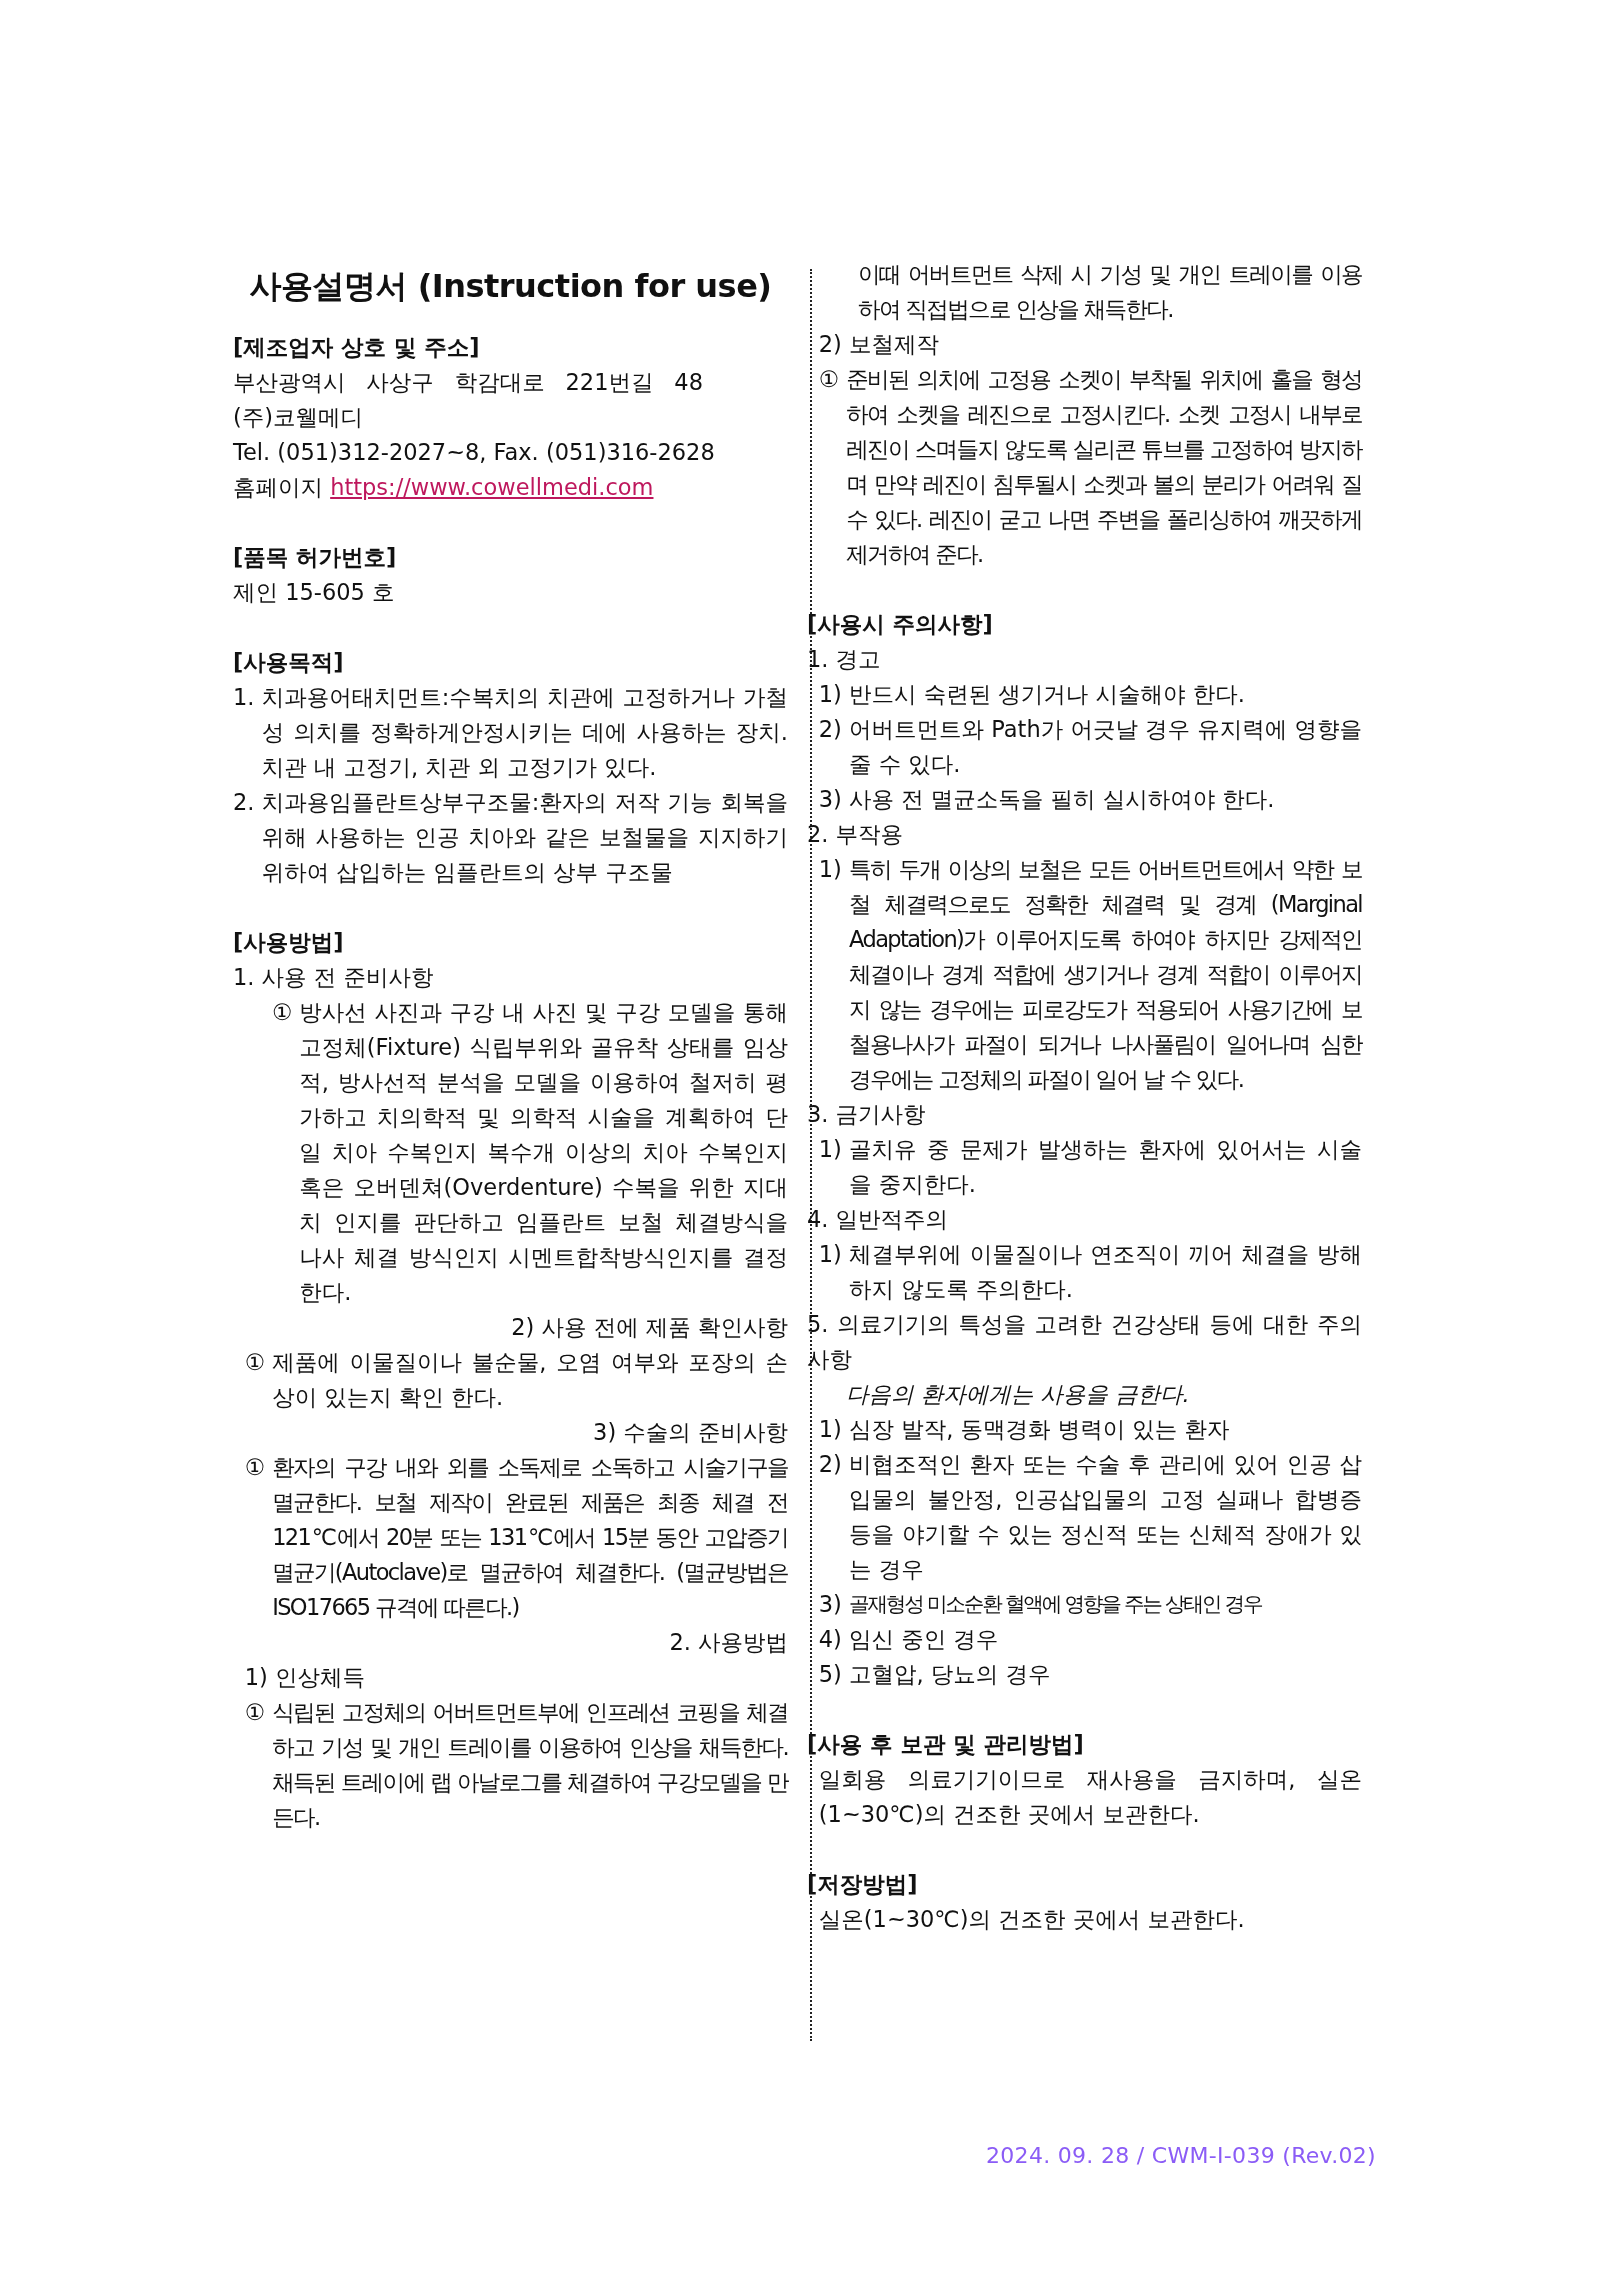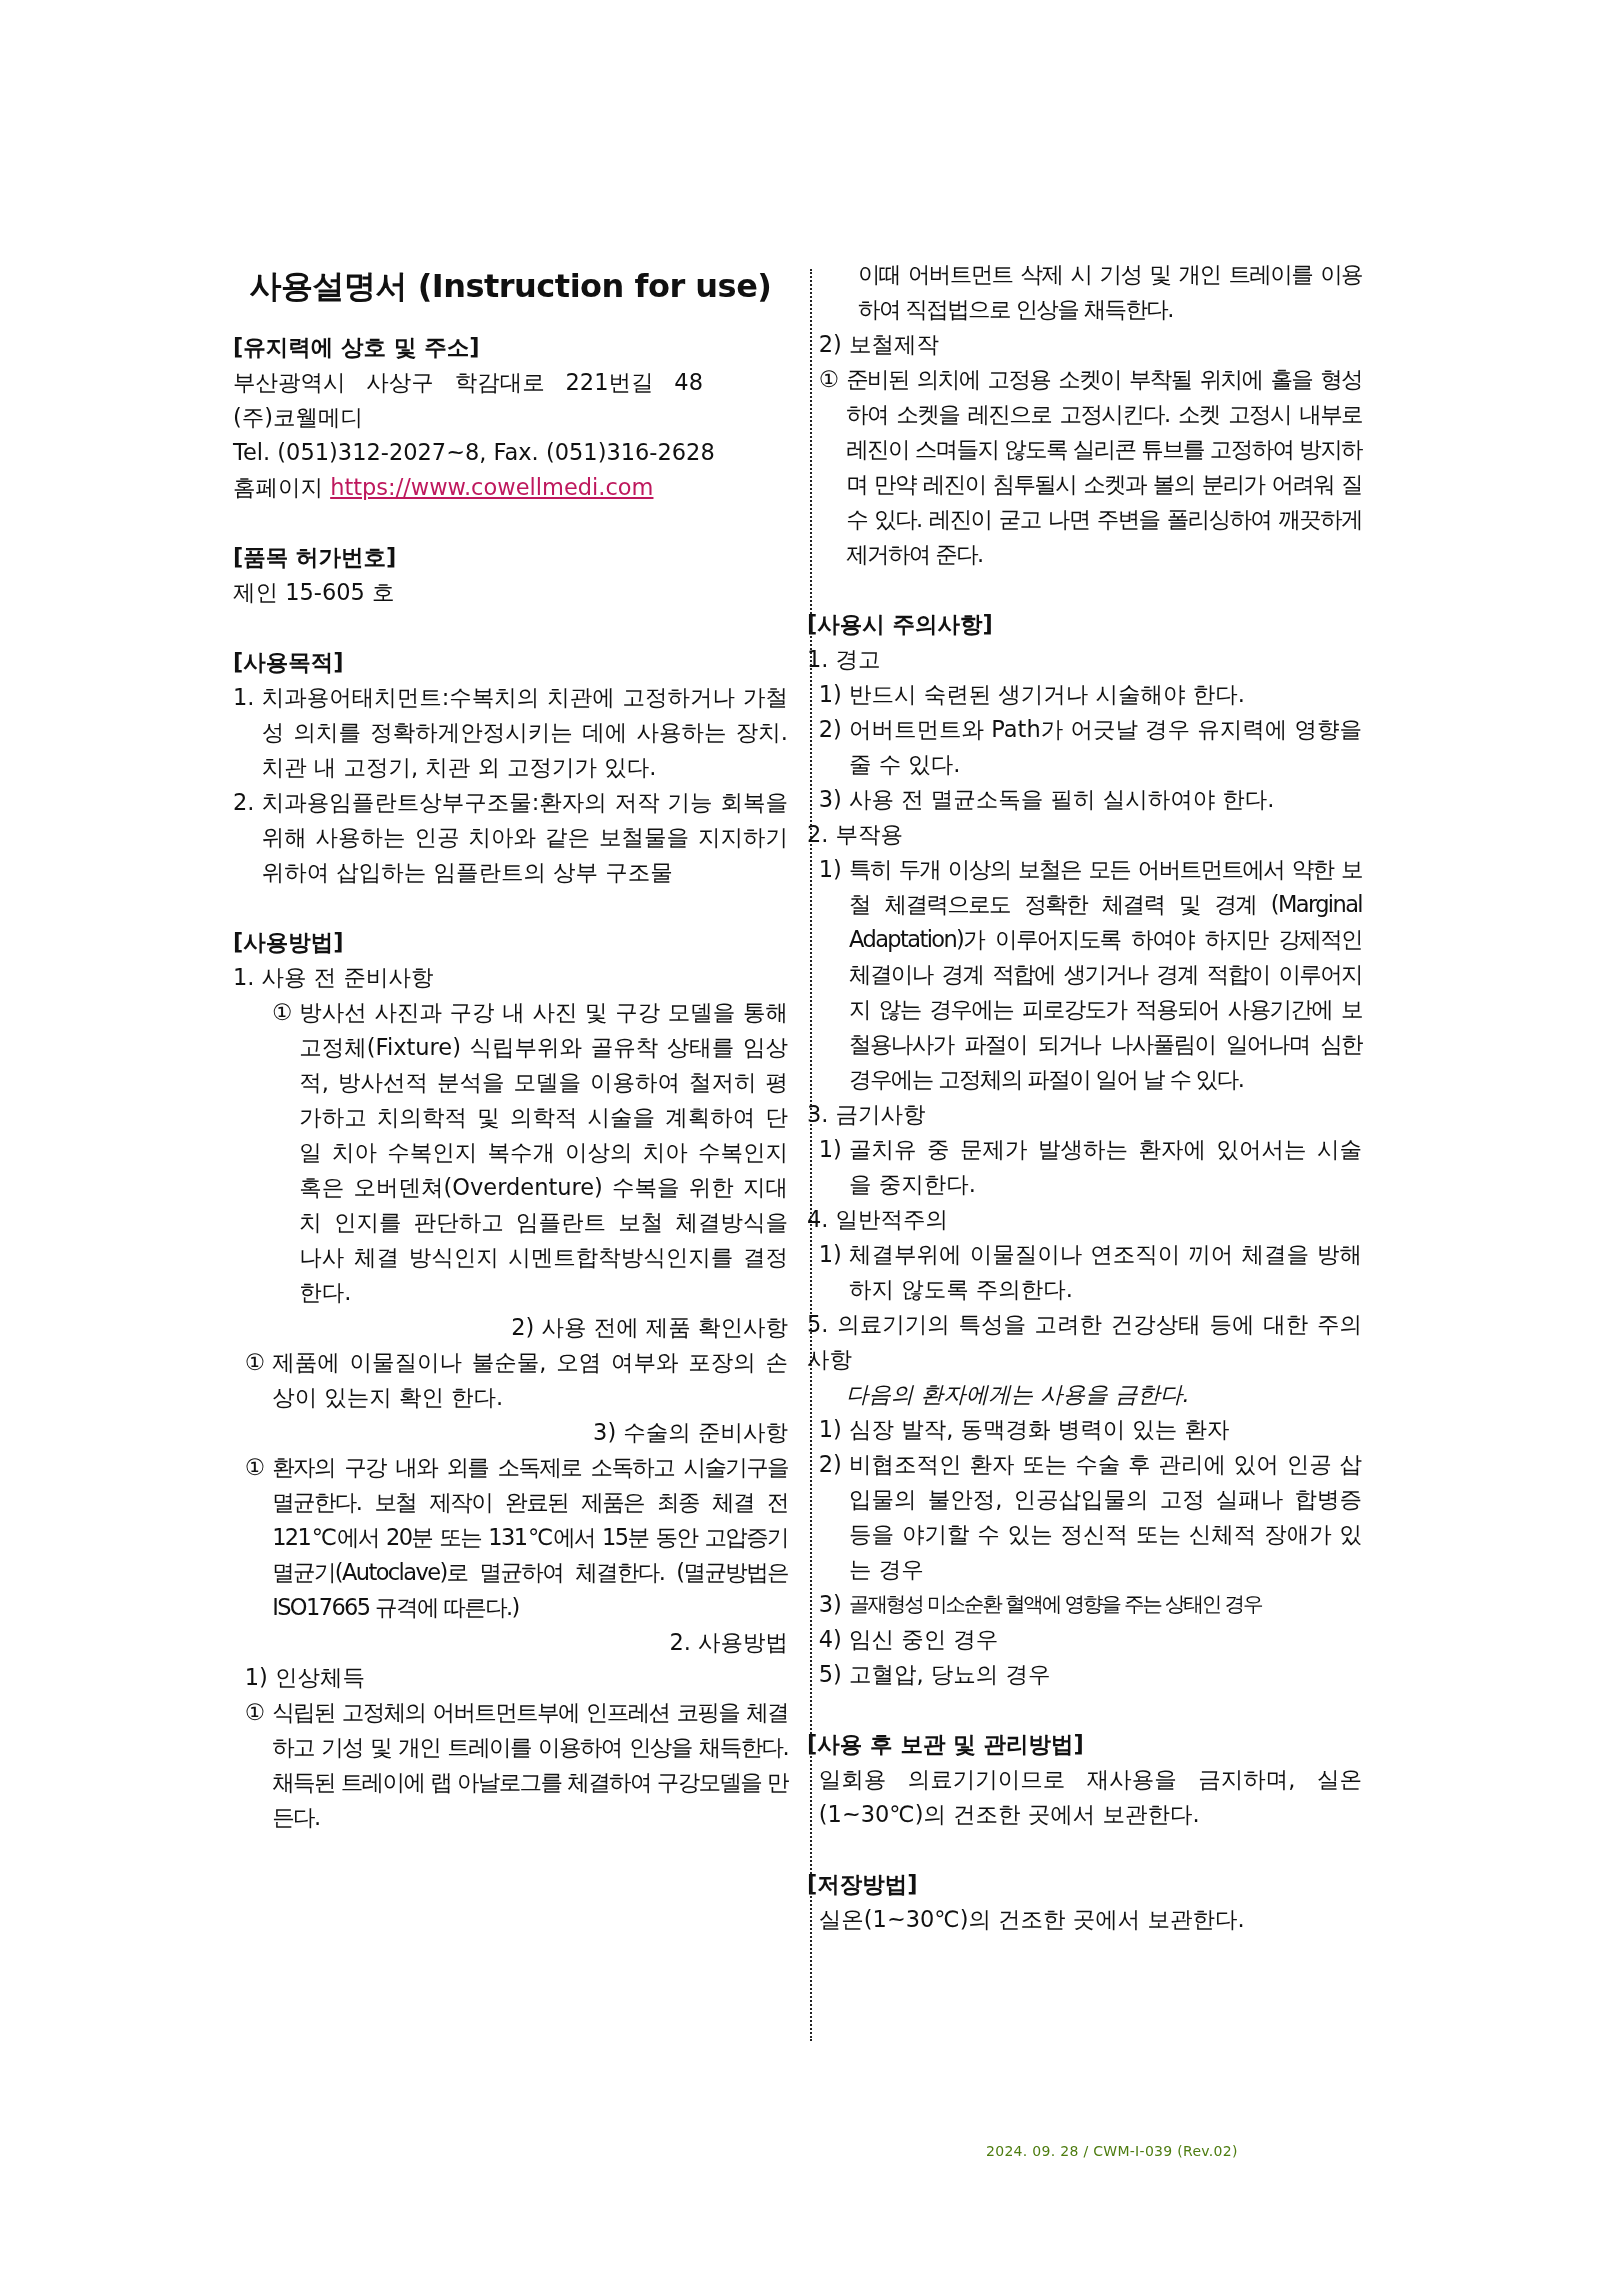--- a/index.html
+++ b/index.html
@@ -15,32 +15,32 @@
   .gap { height: 35px; }
   .line { white-space: nowrap; overflow: visible; }
   .p { display: block; text-align: justify; }
   .i0 { padding-left: 0; text-align: right; }
   .i1 { padding-left: 11.8px; }
   .i2 { padding-left: 39px; }
   .hang { display: flex; }
   .hang .num { flex: 0 0 auto; white-space: pre; }
   .hang .txt { flex: 1 1 auto; }
   a.link { color: #be185d; text-decoration: underline; }
-  .footer { position: absolute; left: 986px; top: 2143px; font-size: 14px; color: #4d7c0f; letter-spacing: 0.3px; }
+  .footer { position: absolute; left: 986px; top: 2143px; font-size: 22px; color: #8b5cf6; letter-spacing: 0.3px; }
   .squeeze { letter-spacing: -1.6px; }
   .squeeze2 { letter-spacing: -2.2px; font-size: 20.6px; }
 </style>
 </head>
 <body>
 
 <div class="col col-left">
   <div class="title">사용설명서 (Instruction for use)</div>
 
   <div>
-    <div class="h">[유지력에 상호 및 주소]</div>
+    <div class="h">[제조업자 상호 및 주소]</div>
     <div class="line" style="word-spacing:13.7px;">부산광역시 사상구 학감대로 221번길 48</div>
     <div class="line">(주)코웰메디</div>
     <div class="line">Tel. (051)312-2027~8, Fax. (051)316-2628</div>
     <div class="line">
       <span>홈페이지</span>
       <a class="link">https://www.cowellmedi.com</a>
     </div>
   </div>
 
   <div class="gap"></div>

